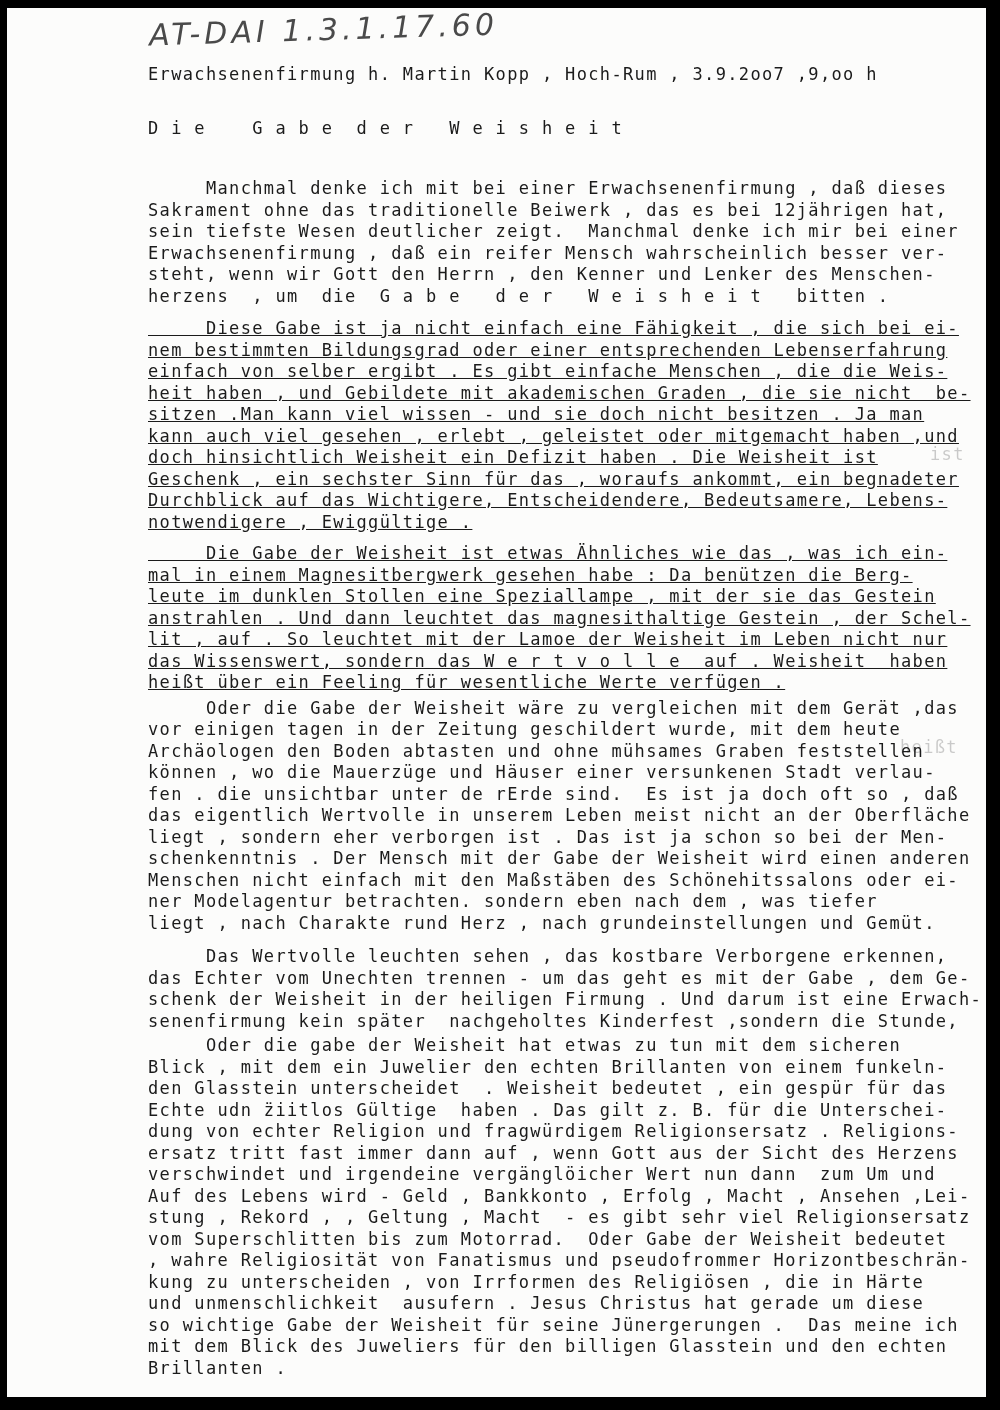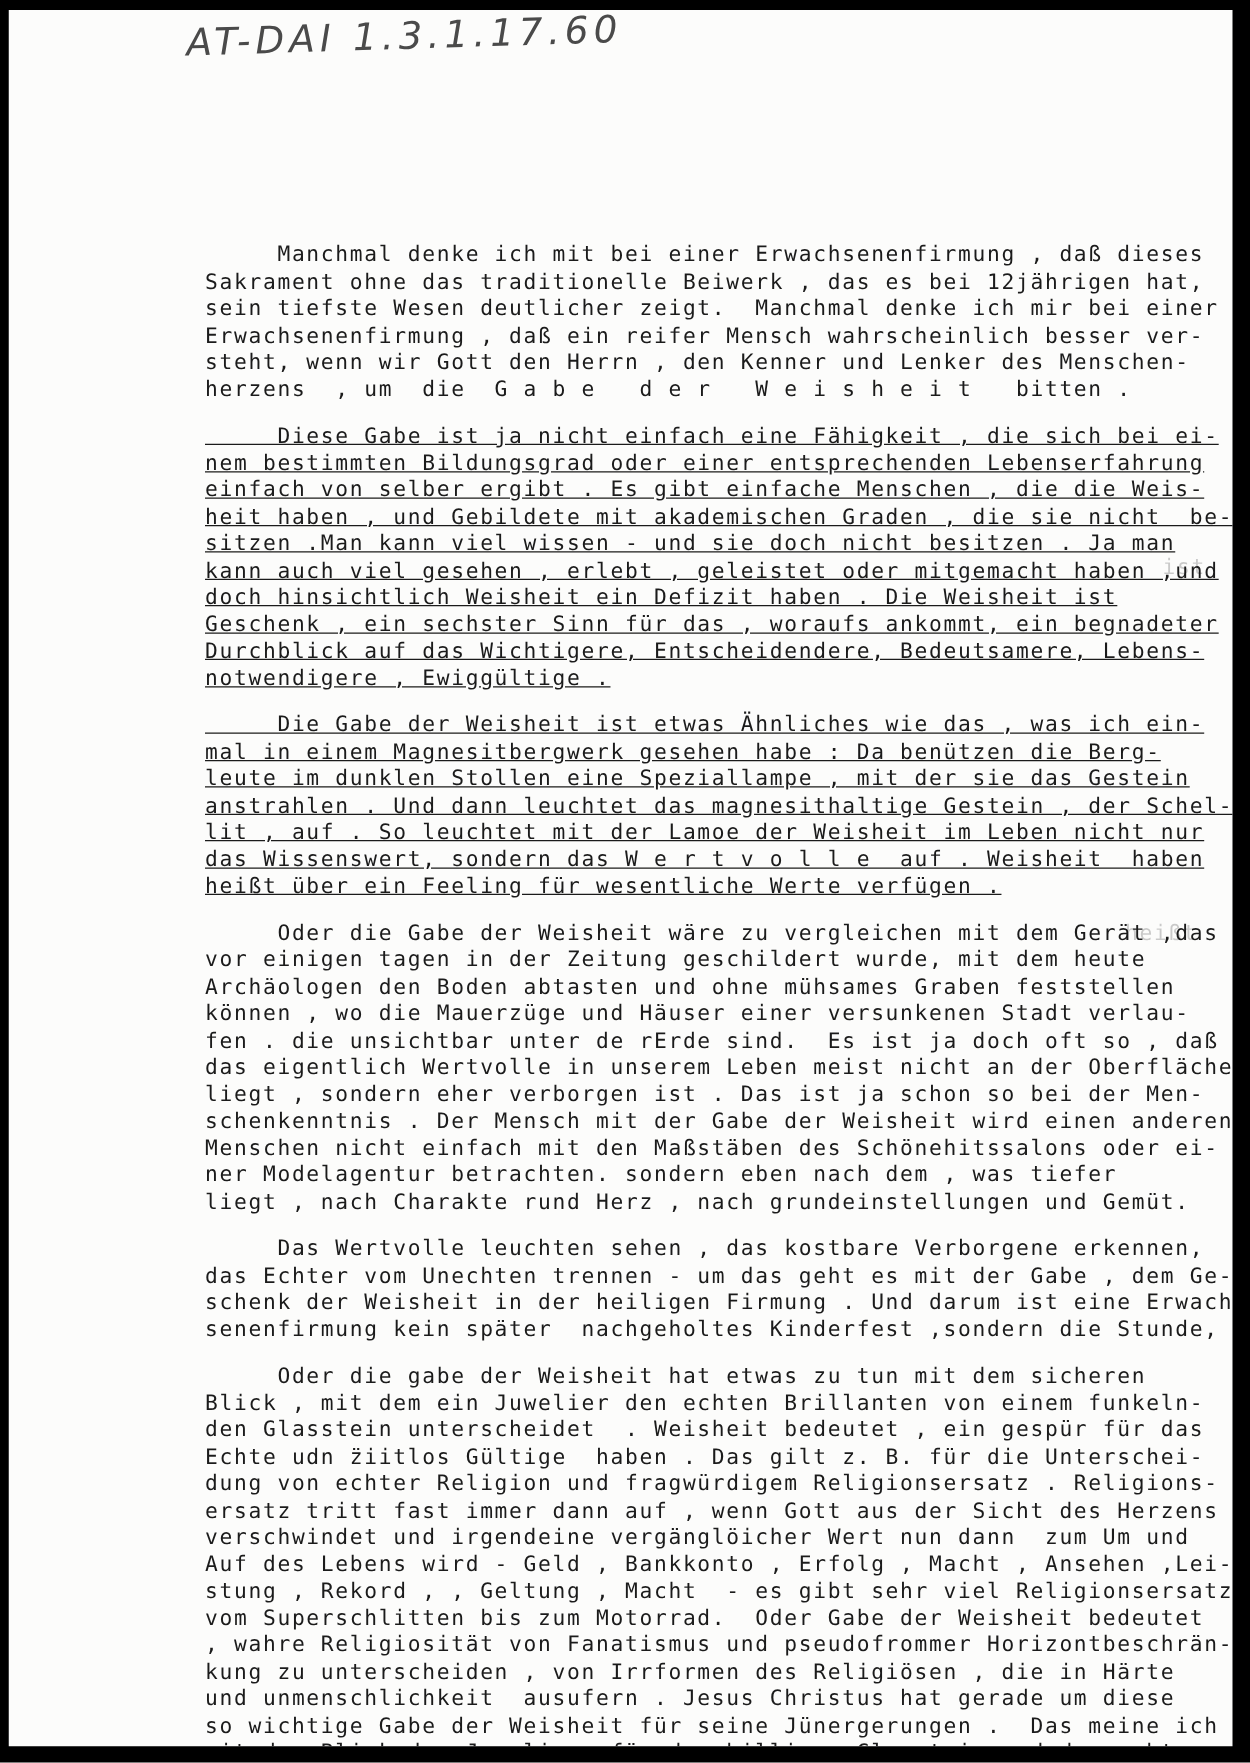--- a/index.html
+++ b/index.html
@@ -42,42 +42,44 @@
   }
   .doc-title{
     position:absolute;
     left:141px;top:110px;
   }
   .body-text{
     position:absolute;
     left:141px;top:170px;
     width:845px;
   }
-  .para{margin:16px;}
+  .para{margin:0;}
   .para.p2{margin-top:11px;text-decoration:underline;}
   .para.p3{margin-top:10px;text-decoration:underline;}
   .para.p4{margin-top:4px;}
   .para.p5{margin-top:3px;}
   .para.p6{margin-top:12px;}
   .ghost{
     position:absolute;
     opacity:0.22;
     text-align:center;
   }
   .ghost-ist{left:923px;top:436px;}
   .ghost-koenn{left:893px;top:729px;}
 </style>
 </head>
 <body>
 
 <div class="scan-page">
 
   <div class="annotation">AT-DAI 1.3.1.17.60</div>
 
+  <div class="typed typed-header">Erwachsenenfirmung h. Martin Kopp , Hoch-Rum , 3.9.2oo7 ,9,oo h</div>
 
+  <div class="typed doc-title">D i e    G a b e  d e r   W e i s h e i t</div>
 
   <div class="body-text">
     <p class="typed para p1">     Manchmal denke ich mit bei einer Erwachsenenfirmung , daß dieses
 Sakrament ohne das traditionelle Beiwerk , das es bei 12jährigen hat,
 sein tiefste Wesen deutlicher zeigt.  Manchmal denke ich mir bei einer
 Erwachsenenfirmung , daß ein reifer Mensch wahrscheinlich besser ver-
 steht, wenn wir Gott den Herrn , den Kenner und Lenker des Menschen-
 herzens  , um  die  G a b e   d e r   W e i s h e i t   bitten .</p>
     <p class="typed para p2">     Diese Gabe ist ja nicht einfach eine Fähigkeit , die sich bei ei-
 nem bestimmten Bildungsgrad oder einer entsprechenden Lebenserfahrung

